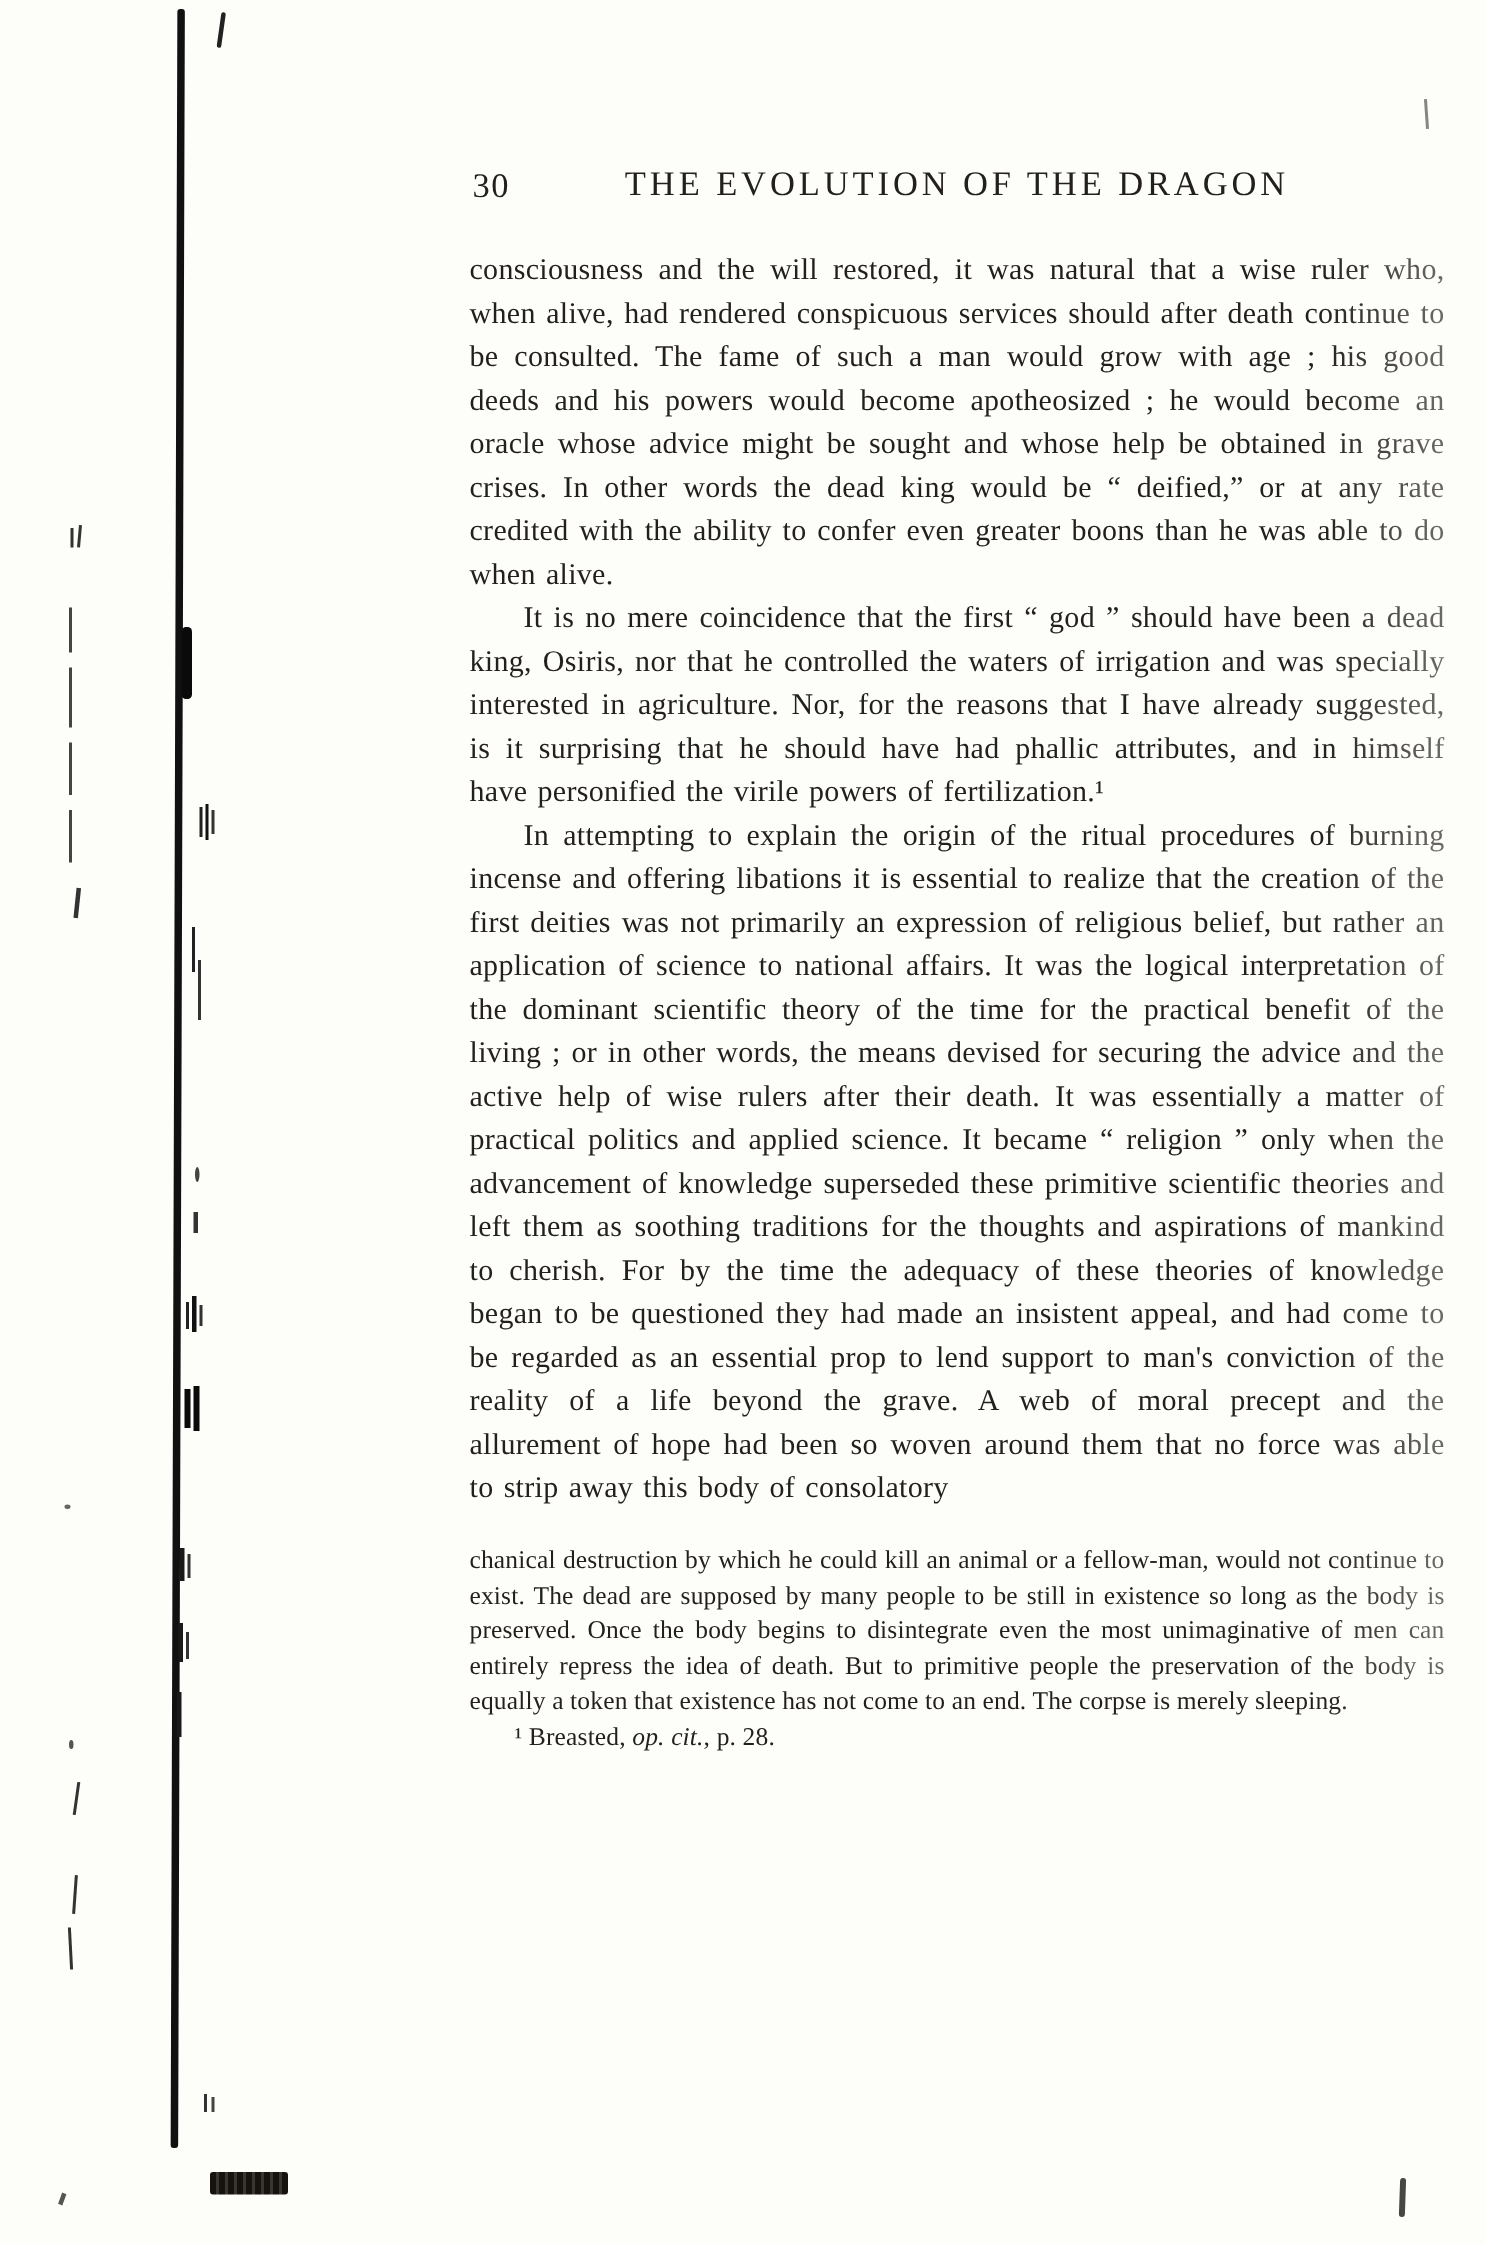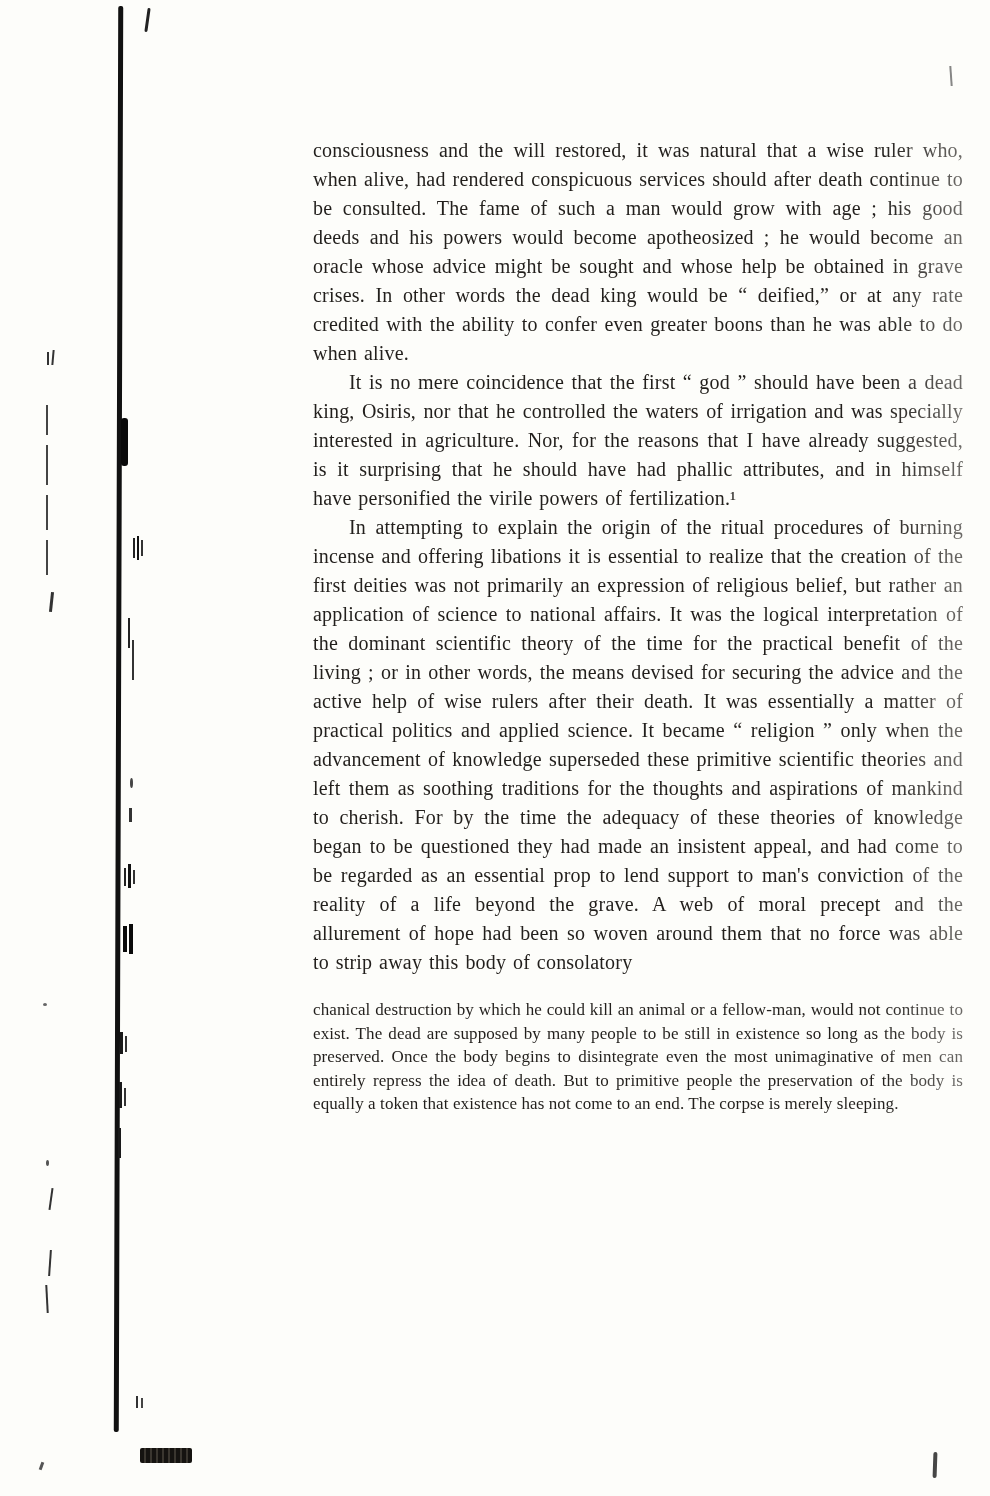--- a/index.html
+++ b/index.html
@@ -125,28 +125,33 @@
   <div class="mk" style="left:46px;top:1285px;width:2px;height:28px;background:#333;transform:rotate(-3deg);"></div>
 
   <div class="mk" style="left:136px;top:1396px;width:2px;height:12px;background:#333;"></div>
   <div class="mk" style="left:141px;top:1398px;width:2px;height:10px;background:#444;"></div>
   <div class="smudge" style="left:140px;top:1448px;width:52px;height:15px;"></div>
   <div class="mk" style="left:40px;top:1462px;width:3px;height:8px;background:#555;transform:rotate(20deg);"></div>
   <div class="mk" style="left:933px;top:1452px;width:4px;height:26px;background:#111;transform:rotate(2deg);border-radius:2px;"></div>
 
   <div class="text-block">
 
+    <div class="page-header">
+      <span class="page-number">30</span>
+      <span class="page-title">THE EVOLUTION OF THE DRAGON</span>
+    </div>
 
     <div class="body-text">
       <p>consciousness and the will restored, it was natural that a wise ruler who, when alive, had rendered conspicuous services should after death continue to be consulted. The fame of such a man would grow with age ; his good deeds and his powers would become apotheosized ; he would become an oracle whose advice might be sought and whose help be obtained in grave crises. In other words the dead king would be “ deified,” or at any rate credited with the ability to confer even greater boons than he was able to do when alive.</p>
       <p class="indented">It is no mere coincidence that the first “ god ” should have been a dead king, Osiris, nor that he controlled the waters of irrigation and was specially interested in agriculture. Nor, for the reasons that I have already suggested, is it surprising that he should have had phallic attributes, and in himself have personified the virile powers of fertilization.¹</p>
       <p class="indented">In attempting to explain the origin of the ritual procedures of burning incense and offering libations it is essential to realize that the creation of the first deities was not primarily an expression of religious belief, but rather an application of science to national affairs. It was the logical interpretation of the dominant scientific theory of the time for the practical benefit of the living ; or in other words, the means devised for securing the advice and the active help of wise rulers after their death. It was essentially a matter of practical politics and applied science. It became “ religion ” only when the advancement of knowledge superseded these primitive scientific theories and left them as soothing traditions for the thoughts and aspirations of mankind to cherish. For by the time the adequacy of these theories of knowledge began to be questioned they had made an insistent appeal, and had come to be regarded as an essential prop to lend support to man's conviction of the reality of a life beyond the grave. A web of moral precept and the allurement of hope had been so woven around them that no force was able to strip away this body of consolatory</p>
     </div>
 
     <div class="footnote">
       <p>chanical destruction by which he could kill an animal or a fellow-man, would not continue to exist. The dead are supposed by many people to be still in existence so long as the body is preserved. Once the body begins to disintegrate even the most unimaginative of men can entirely repress the idea of death. But to primitive people the preservation of the body is equally a token that existence has not come to an end. The corpse is merely sleeping.</p>
+      <p class="citation"><span>¹ Breasted, </span><i>op. cit.</i><span>, p. 28.</span></p>
     </div>
 
   </div>
 
   <div class="fade-right"></div>
 
 </div>
 
 </body></html>

